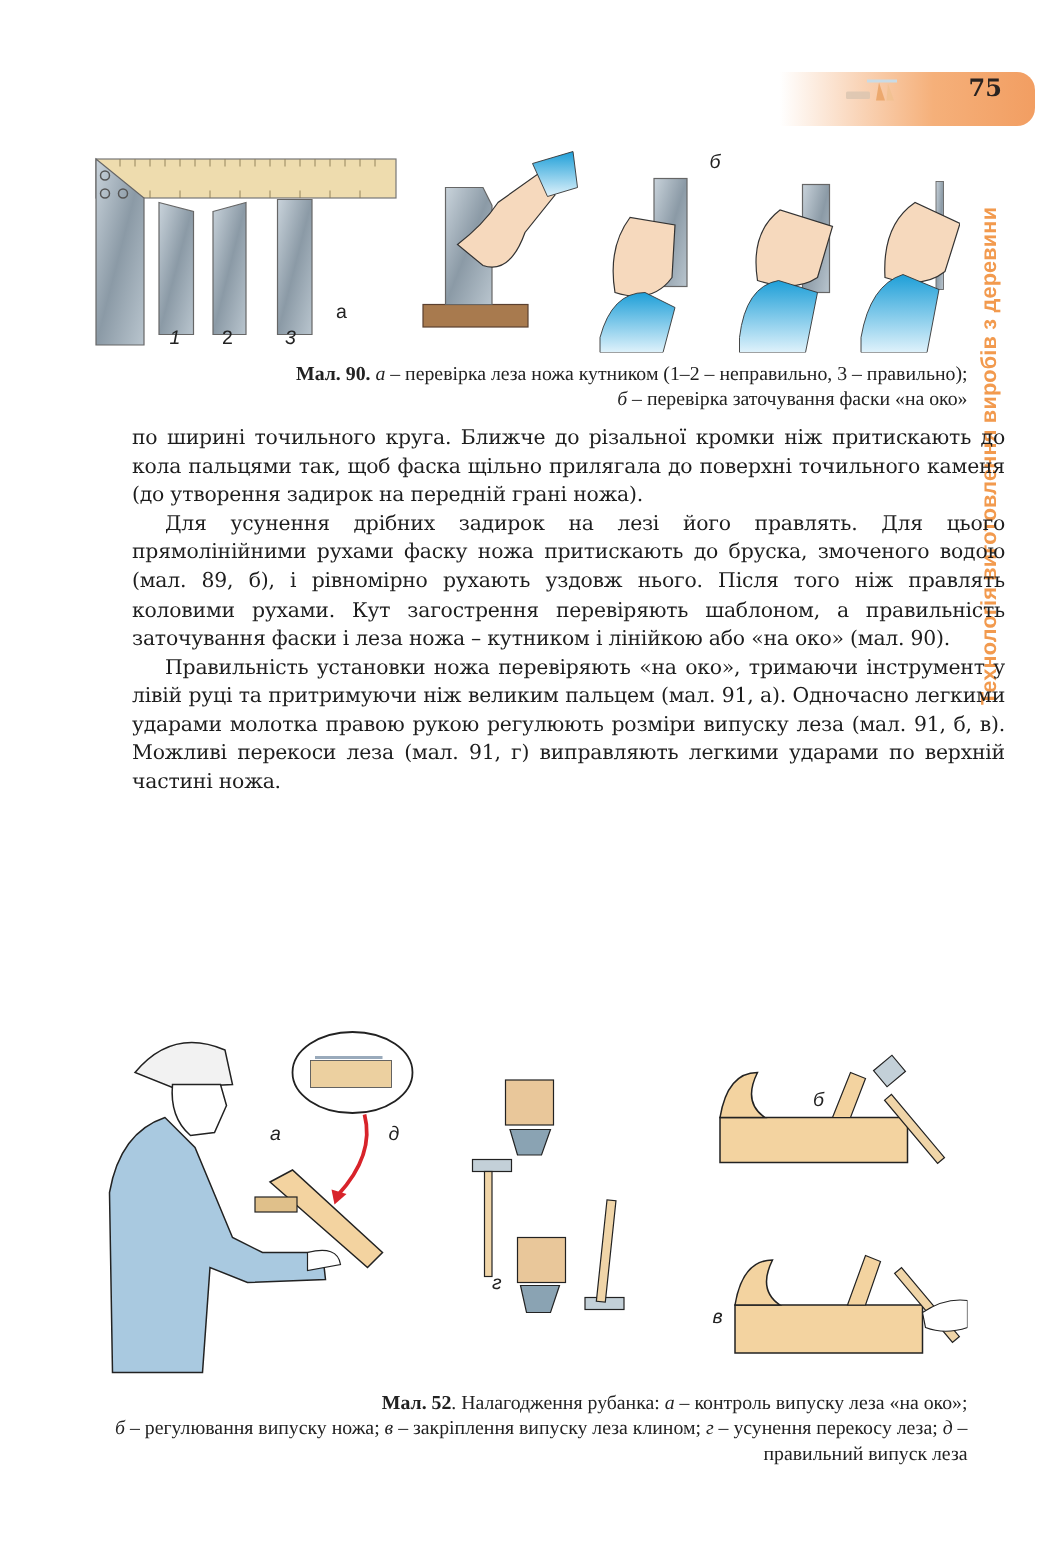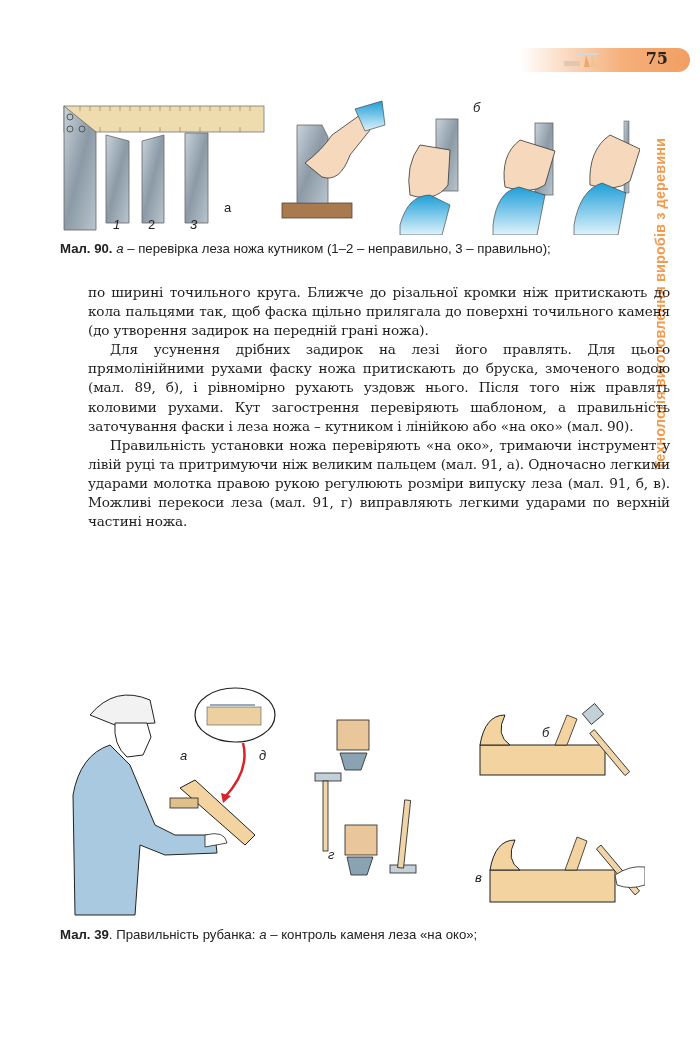--- a/index.html
+++ b/index.html
@@ -1,20 +1,20 @@
 <!DOCTYPE html>
 <html><head>
 <meta charset="utf-8">
 <style>
   * { box-sizing: border-box; margin: 0; padding: 0; }
   html, body { width: 700px; height: 1037px; background: #ffffff; overflow: hidden; }
   body { position: relative; font-family: "DejaVu Serif", serif; color: #1a1a1a; }
 
   .page-header {
-    position: absolute; left: 520px; top: 48px; width: 170px; height: 24px;
+    position: absolute; left: 520px; top: 48px; width: 170px; height: 36px;
     border-radius: 0 12px 12px 0;
     background: linear-gradient(to right, rgba(245,180,130,0) 0%, rgba(245,180,130,0.55) 30%, #f5b07a 60%, #f29e62 100%);
   }
   .header-logo { position: absolute; left: 42px; top: 3px; width: 40px; height: 18px; }
   .page-number {
     position: absolute; right: 22px; top: 1px; font-family: "DejaVu Serif", serif;
     font-weight: bold; font-size: 16px; color: #2a2320;
   }
 
   .side-title {
@@ -22,22 +22,22 @@
     transform-origin: 0 0; transform: rotate(-90deg);
     font-family: "Liberation Sans", sans-serif; font-weight: bold; font-size: 14.5px;
     color: #f29a4e; white-space: nowrap; letter-spacing: 0.1px;
   }
 
   .figure { position: absolute; }
   .fig90 { left: 60px; top: 95px; width: 580px; height: 140px; }
   .fig91 { left: 55px; top: 685px; width: 590px; height: 235px; }
 
   .caption {
-    position: absolute; left: 60px; width: 585px; text-align: left;
-    font-family: Liberation Sans, sans-serif; font-size: 13.2px; line-height: 17px; color: #222;
+    position: absolute; left: 60px; width: 585px; text-align: right;
+    font-family: Liberation Serif, serif; font-size: 13.2px; line-height: 17px; color: #222;
   }
   .caption b { font-weight: bold; }
   .caption i { font-style: italic; }
   .cap90 { top: 240px; }
   .cap91 { top: 926px; }
 
   .body-text {
     position: absolute; left: 60px; top: 283px; width: 582px;
     font-family: "DejaVu Serif", serif; font-size: 13.6px; line-height: 19.1px;
     text-align: justify; color: #1d1d1d; letter-spacing: -0.15px; margin-left: 28px;
@@ -138,20 +138,21 @@
   </svg>
   <span class="fig-label" style="left:53px;top:122px;">1</span>
   <span class="fig-label" style="left:88px;top:122px;font-style:normal;">2</span>
   <span class="fig-label" style="left:130px;top:122px;">3</span>
   <span class="fig-label" style="left:164px;top:105px;font-style:normal;">а</span>
   <span class="fig-label" style="left:413px;top:5px;">б</span>
 </div>
 
 <div class="caption cap90">
   <div><b>Мал. 90.</b> <i>а</i><span> – перевірка леза ножа кутником (1–2 – неправильно, 3 – правильно);</span></div>
+  <div><i>б</i><span> – перевірка заточування фаски «на око»</span></div>
 </div>
 
 <div class="body-text">
   <p class="cont">по ширині точильного круга. Ближче до різальної кромки ніж притискають до кола пальцями так, щоб фаска щільно прилягала до поверхні точильного каменя (до утворення задирок на передній грані ножа).</p>
   <p>Для усунення дрібних задирок на лезі його правлять. Для цього прямолінійними рухами фаску ножа притискають до бруска, змоченого водою (мал. 89, б), і рівномірно рухають уздовж нього. Після того ніж правлять коловими рухами. Кут загострення перевіряють шаблоном, а правильність заточування фаски і леза ножа – кутником і лінійкою або «на око» (мал. 90).</p>
   <p>Правильність установки ножа перевіряють «на око», тримаючи інструмент у лівій руці та притримуючи ніж великим пальцем (мал. 91, а). Одночасно легкими ударами молотка правою рукою регулюють розміри випуску леза (мал. 91, б, в). Можливі перекоси леза (мал. 91, г) виправляють легкими ударами по верхній частині ножа.</p>
 </div>
 
 <div class="figure fig91">
   <svg width="590" height="235" viewBox="0 0 590 235">
@@ -199,14 +200,15 @@
     </g>
   </svg>
   <span class="fig-label" style="left:125px;top:63px;">а</span>
   <span class="fig-label" style="left:204px;top:63px;">д</span>
   <span class="fig-label" style="left:487px;top:40px;">б</span>
   <span class="fig-label" style="left:273px;top:162px;">г</span>
   <span class="fig-label" style="left:420px;top:185px;">в</span>
 </div>
 
 <div class="caption cap91">
-  <div><b>Мал. 39</b><span>. Правильність рубанка: </span><i>а</i><span> – контроль каменя леза «на око»;</span></div>
+  <div><b>Мал. 52</b><span>. Налагодження рубанка: </span><i>а</i><span> – контроль випуску леза «на око»;</span></div>
+  <div><i>б</i><span> – регулювання випуску ножа; </span><i>в</i><span> – закріплення випуску леза клином; </span><i>г</i><span> – усунення перекосу леза; </span><i>д</i><span> – правильний випуск леза</span></div>
 </div>
 
 </body></html>

